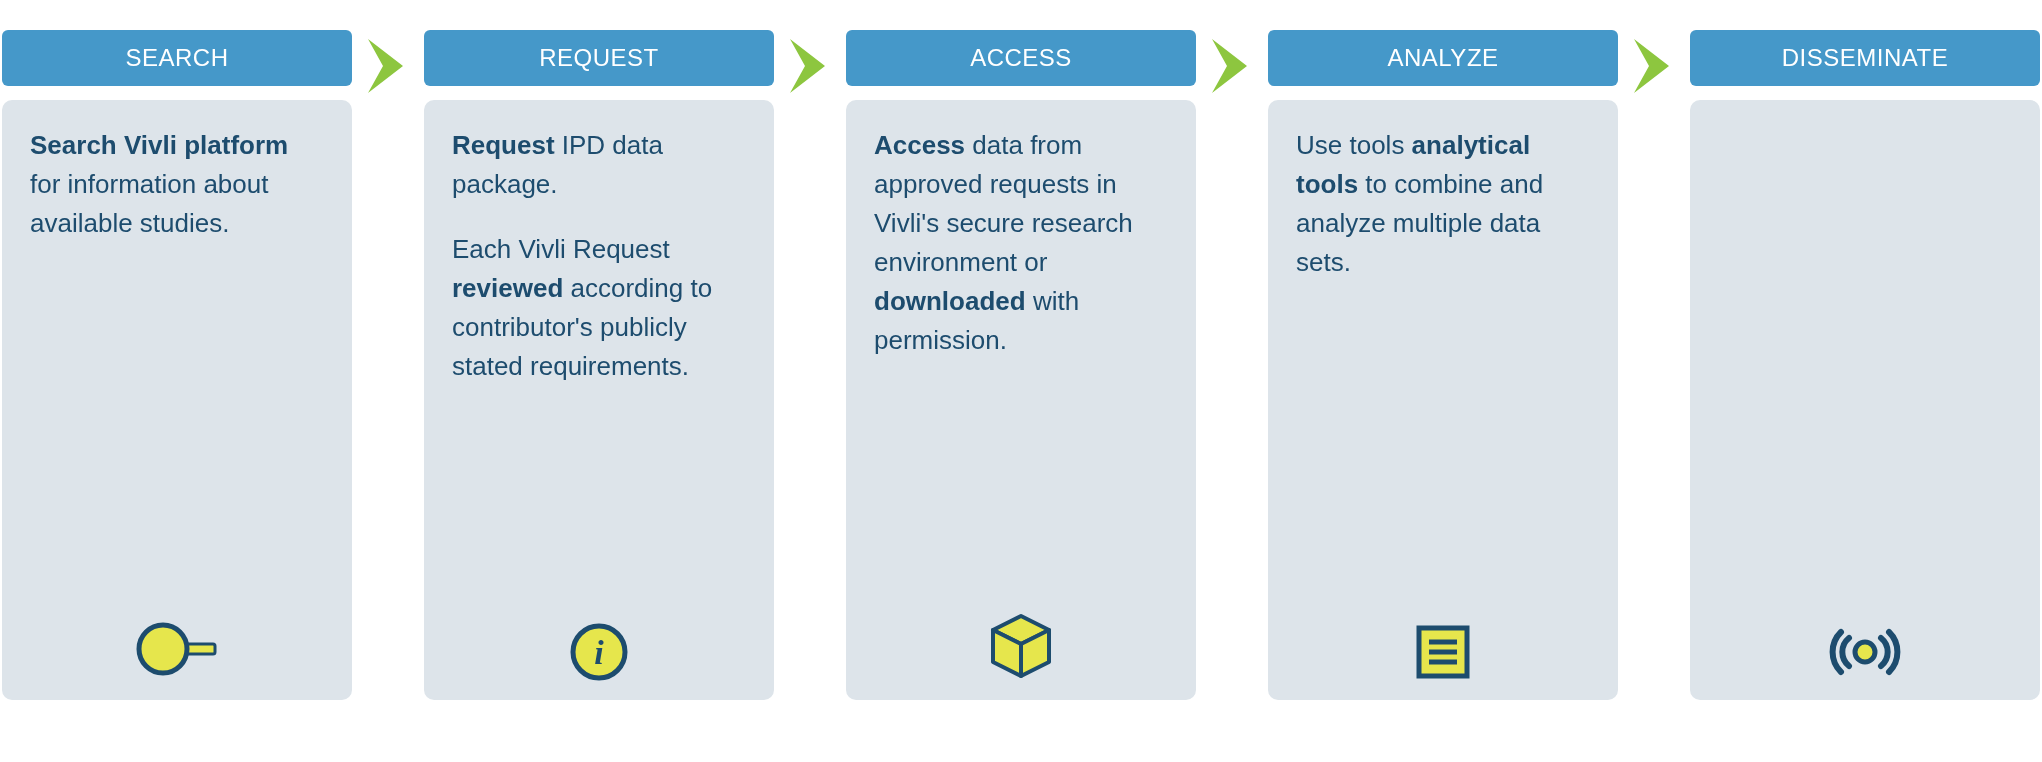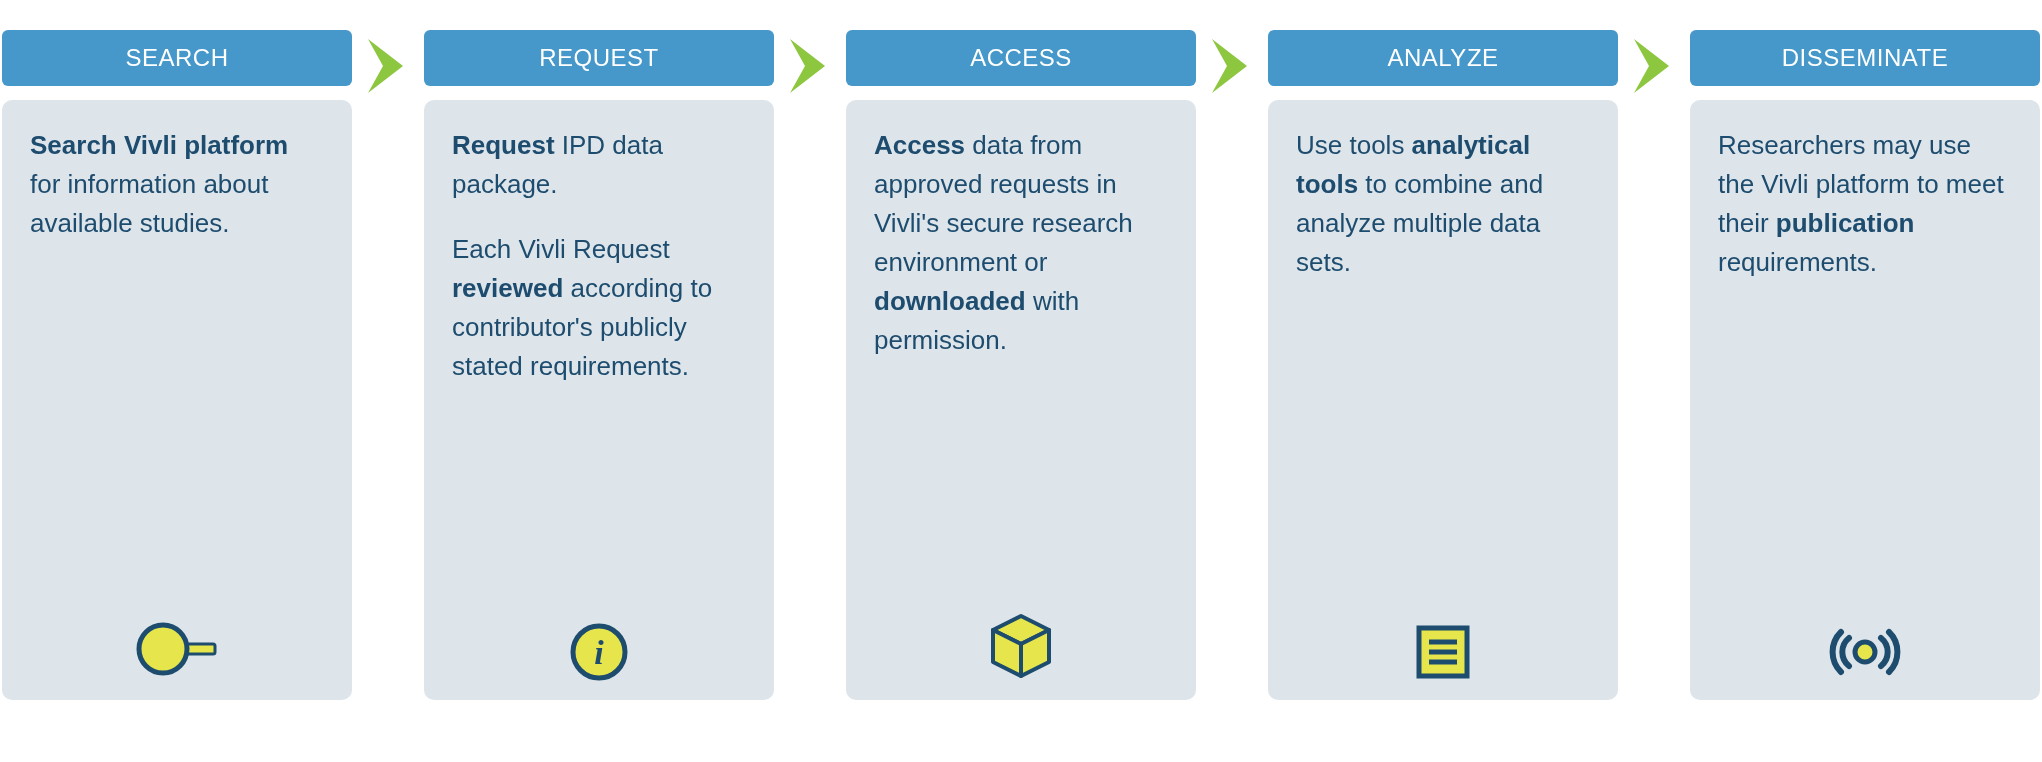--- a/index.html
+++ b/index.html
@@ -151,21 +151,20 @@
 
   <div class="arrow">
     <svg width="50" height="60" viewBox="0 0 50 60">
       <path d="M5 3 L40 30 L5 57 L20 30 Z" fill="#8dc63f"></path>
     </svg>
   </div>
 
   <div class="step">
     <div class="header">DISSEMINATE</div>
     <div class="body">
-      <p><span>Researchers may use the Vivli platform to meet their </span><b>publication</b><span> requirements.</span></p>
       <div class="icon-holder">
         <svg width="76" height="60" viewBox="0 0 76 60">
           <path d="M14 10 A28 28 0 0 0 14 50" fill="none" stroke="#1d4c6e" stroke-width="6" stroke-linecap="round"></path>
           <path d="M62 10 A28 28 0 0 1 62 50" fill="none" stroke="#1d4c6e" stroke-width="6" stroke-linecap="round"></path>
           <path d="M22 16 A18 18 0 0 0 22 44" fill="none" stroke="#1d4c6e" stroke-width="6" stroke-linecap="round"></path>
           <path d="M54 16 A18 18 0 0 1 54 44" fill="none" stroke="#1d4c6e" stroke-width="6" stroke-linecap="round"></path>
           <circle cx="38" cy="30" r="10" fill="#e6e64c" stroke="#1d4c6e" stroke-width="5"></circle>
         </svg>
       </div>
     </div>

